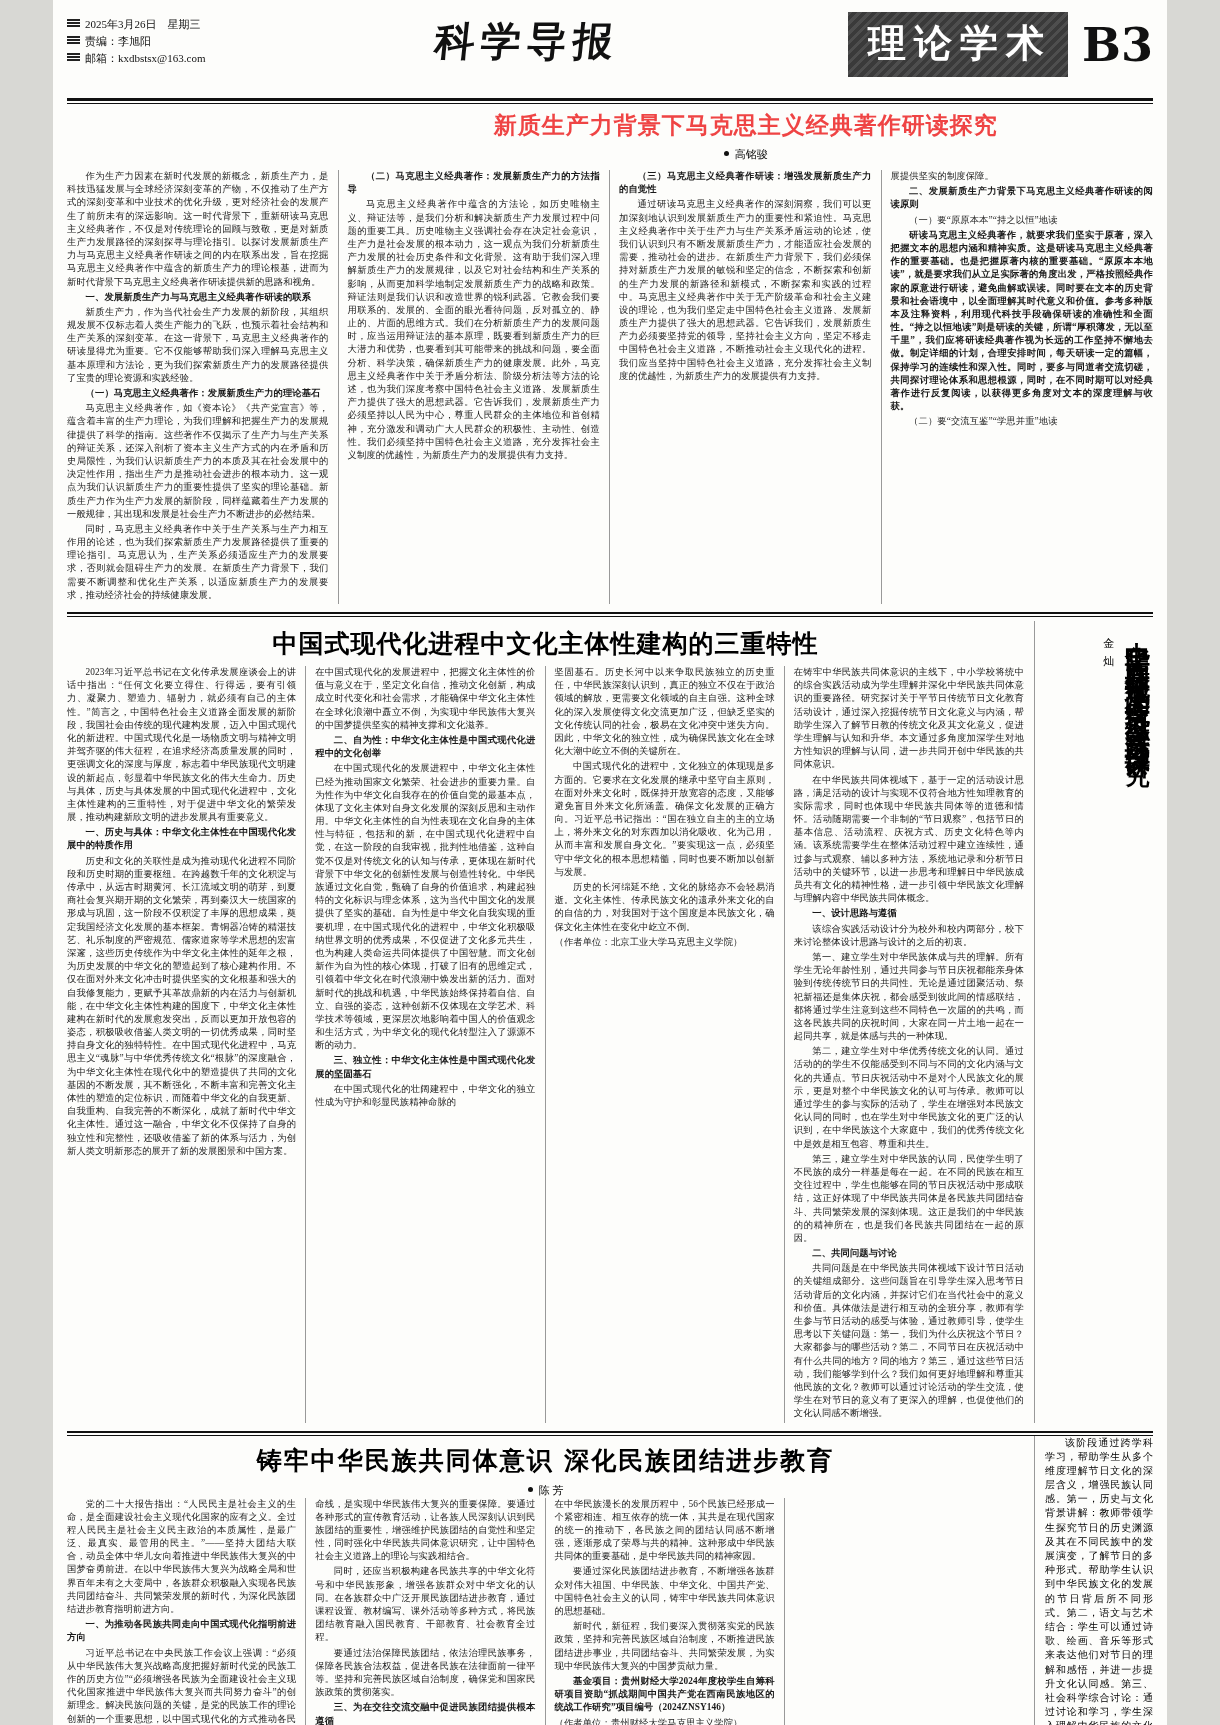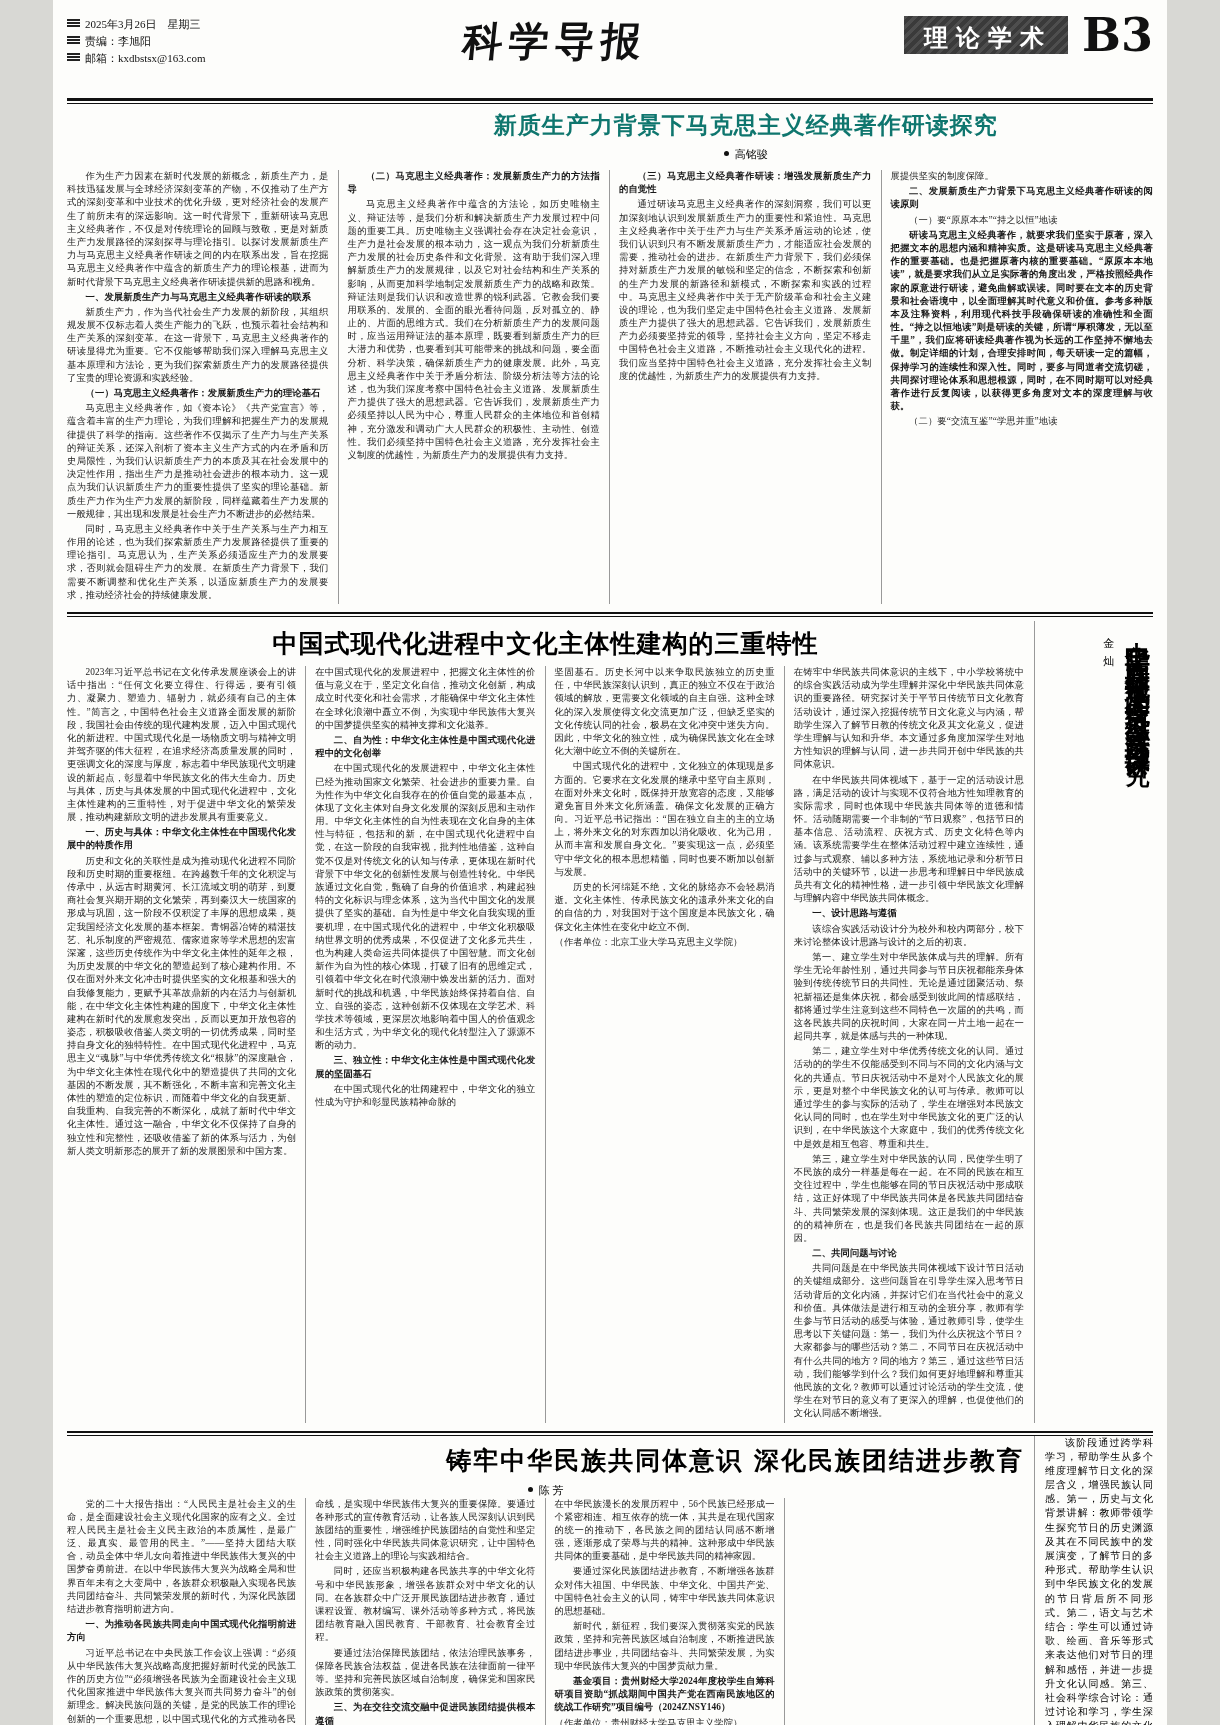--- a/index.html
+++ b/index.html
@@ -15,40 +15,40 @@
   .sq{display:inline-block;width:13px;height:8px;background:
       repeating-linear-gradient(to bottom,#222 0 2px,#fff 2px 3px);
       margin-right:5px;vertical-align:1px;}
   .mast-center{flex:1;text-align:center;padding-top:4px;}
   .paper-name{
     font-family:"DejaVu Serif",serif;font-size:40px;font-weight:700;letter-spacing:6px;
     color:#111;display:inline-block;transform:skewX(-6deg);
   }
   .mast-right{display:flex;align-items:center;gap:14px;padding-top:2px;}
   .sec-badge{
-    background:#3a3a3a;color:#fff;font-size:24px;font-weight:700;letter-spacing:8px;
-    padding:6px 16px 0 20px;font-family:"DejaVu Serif",serif;
+    background:#3a3a3a;color:#fff;font-size:38px;font-weight:700;letter-spacing:8px;
+    padding:6px 16px 8px 20px;font-family:"DejaVu Serif",serif;
     background-image:repeating-linear-gradient(135deg,rgba(255,255,255,.10) 0 3px,rgba(0,0,0,0) 3px 7px);
   }
   .page-num{font-size:46px;font-weight:700;font-family:"DejaVu Serif",serif;color:#111;line-height:1;}
 
   .rule-thick{border-top:3px solid #111;margin-top:2px;}
   .rule-thin{border-top:1px solid #111;margin-top:2px;}
 
   
   .col p, .col .p{
     font-size:9.3px;line-height:1.42;text-align:justify;margin:0 0 2px 0;
     text-indent:2em;color:#1a1a1a;letter-spacing:.1px;
   }
   .col .sub{font-weight:700;text-indent:2em;}
   .col .noind{text-indent:0;}
   .col .right{text-indent:0;}
   .col{box-sizing:border-box;}
   .a1-title{
-    font-size:23px;font-weight:700;text-align:center;letter-spacing:1px;margin:6px 0 6px 0;color:#0f766e;
+    font-size:23px;font-weight:700;text-align:center;letter-spacing:1px;margin:6px 0 6px 0;color:#ef4444;
     font-family:Liberation Mono, monospace;
   }
   .a1-author{text-align:center;font-size:11px;margin-bottom:8px;}
   .a1-author .dot{display:inline-block;width:5px;height:5px;background:#111;border-radius:50%;
     vertical-align:2px;margin-right:6px;}
   .a1-head{display:flex;}
   .a1-head .spacer{width:25%;}
   .a1-head .titlewrap{width:75%;}
 
   
@@ -77,21 +77,21 @@
     font-family:Liberation Mono, monospace;
   }
   .a2-author{text-align:center;font-size:11px;margin-bottom:8px;}
   .cols4{display:flex;}
   .cols4 > .col{width:25%;padding:0 9px;border-right:1px solid #999;}
   .cols4 > .col:first-child{padding-left:0;}
   .cols4 > .col:last-child{border-right:none;padding-right:0;}
 
   
   .a3-title{
-    font-size:25px;font-weight:700;text-align:right;letter-spacing:2px;margin:8px 0 6px 0;
+    font-size:25px;font-weight:700;text-align:center;letter-spacing:2px;margin:8px 0 6px 0;
     font-family:"DejaVu Serif",serif;
   }
   .a3-author{text-align:center;font-size:11px;}
   .bold-note{font-weight:700;}
 </style>
 </head>
 <body>
 
 <div id="page">
 

